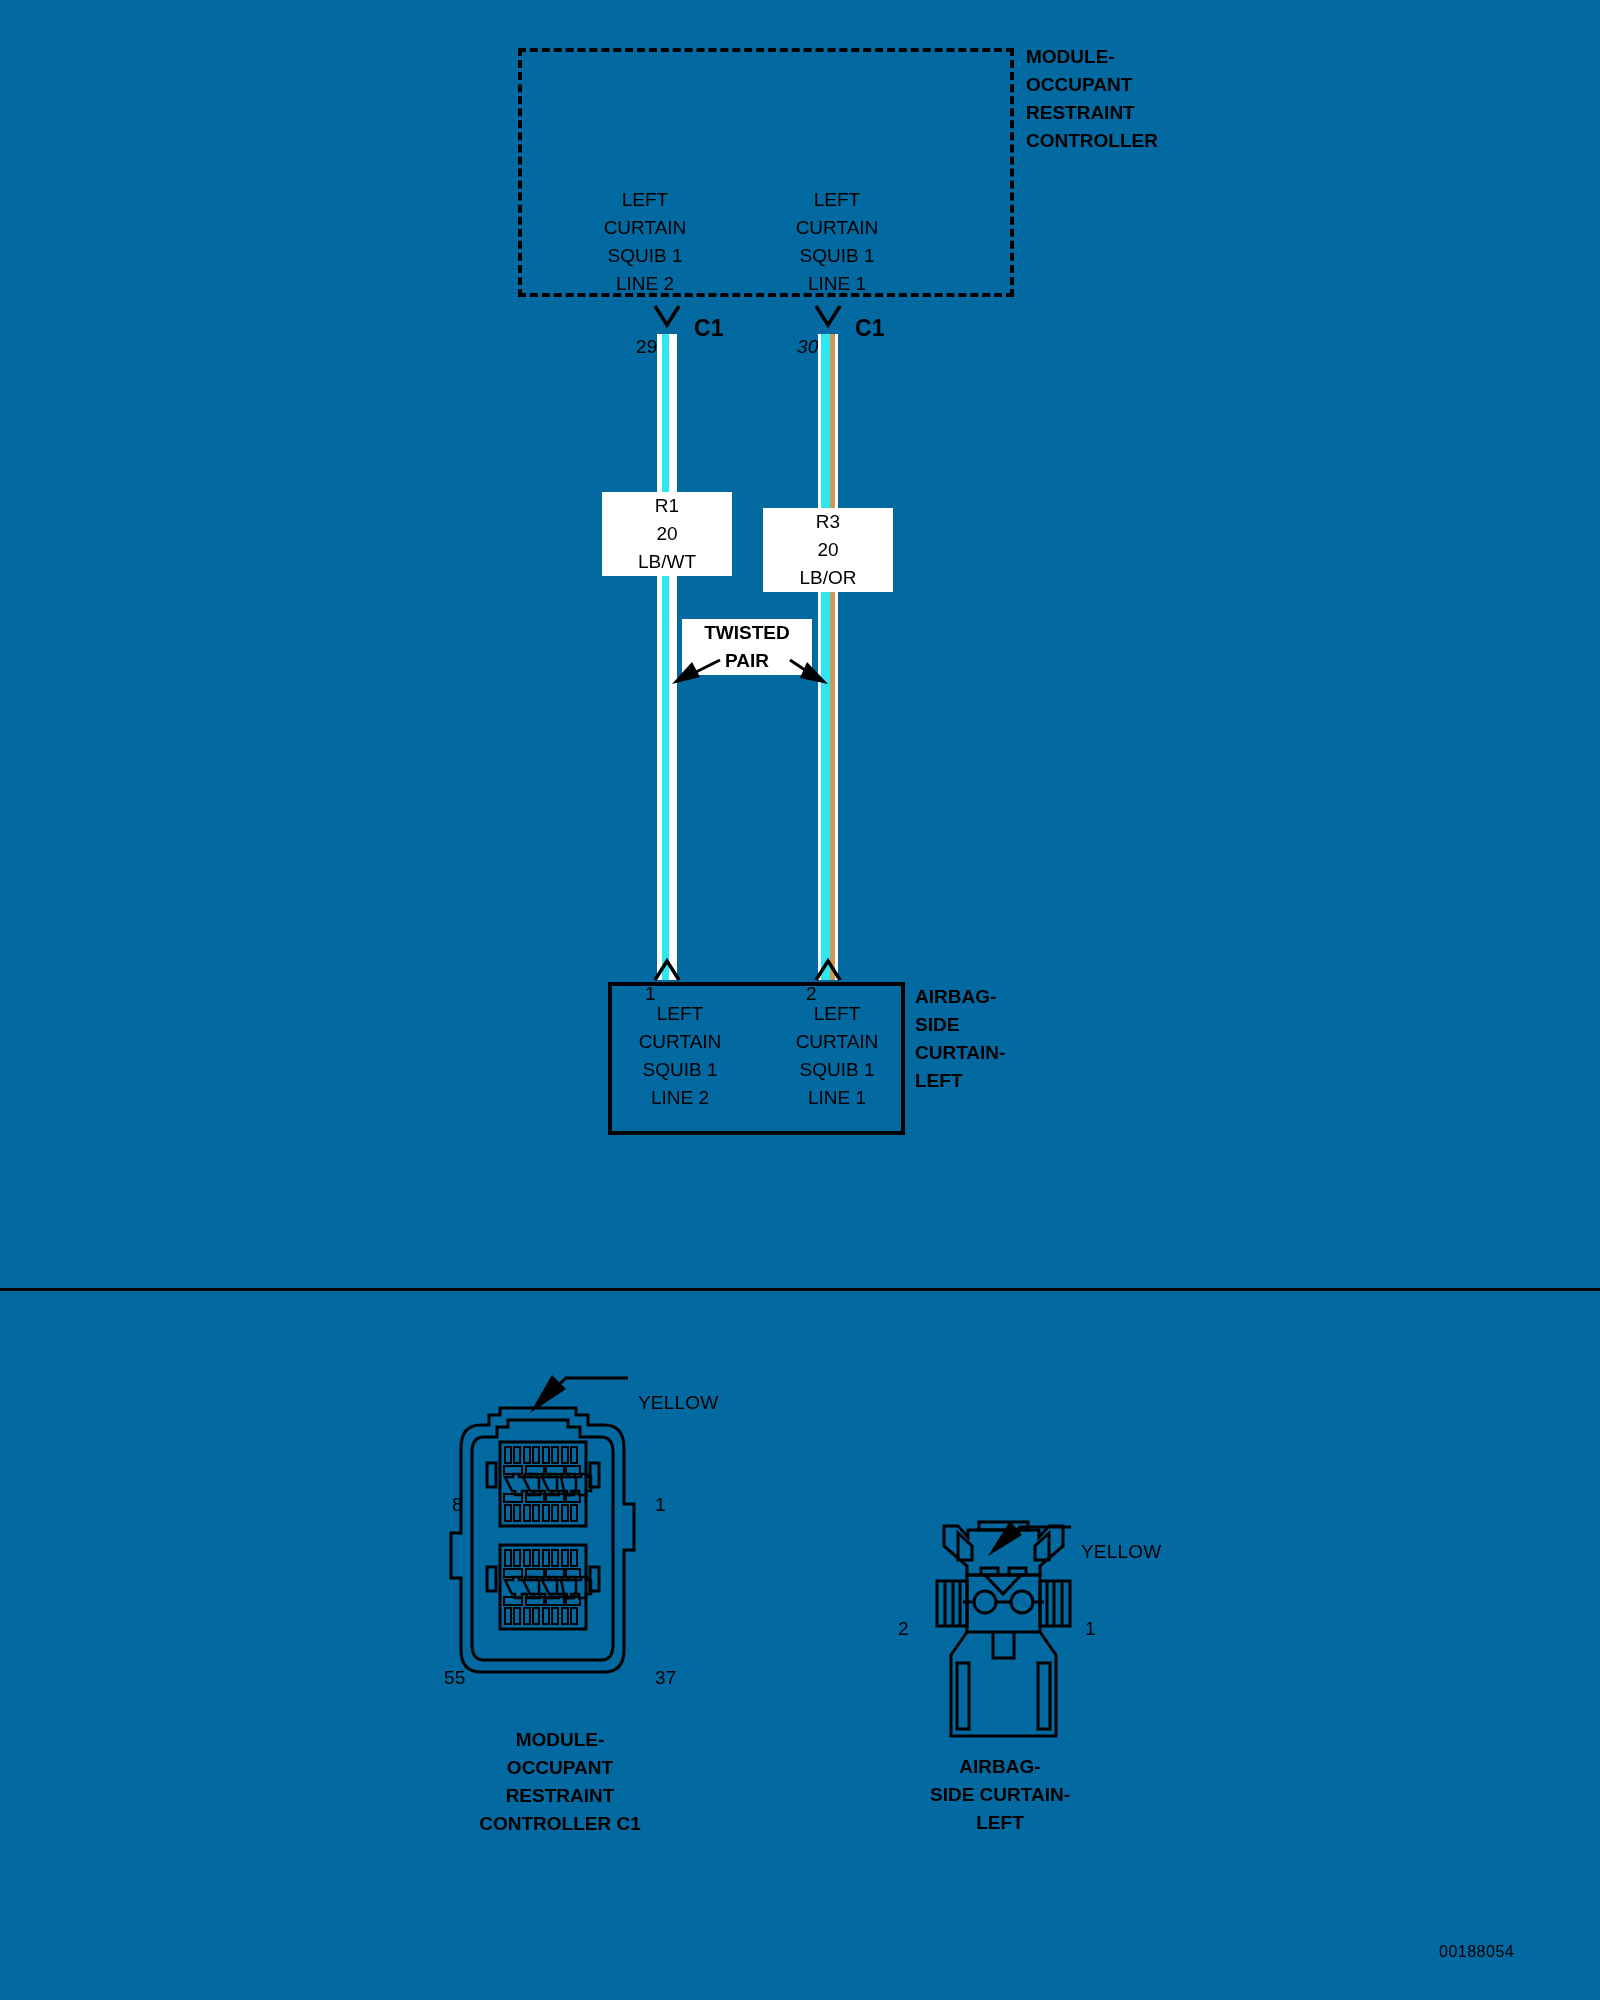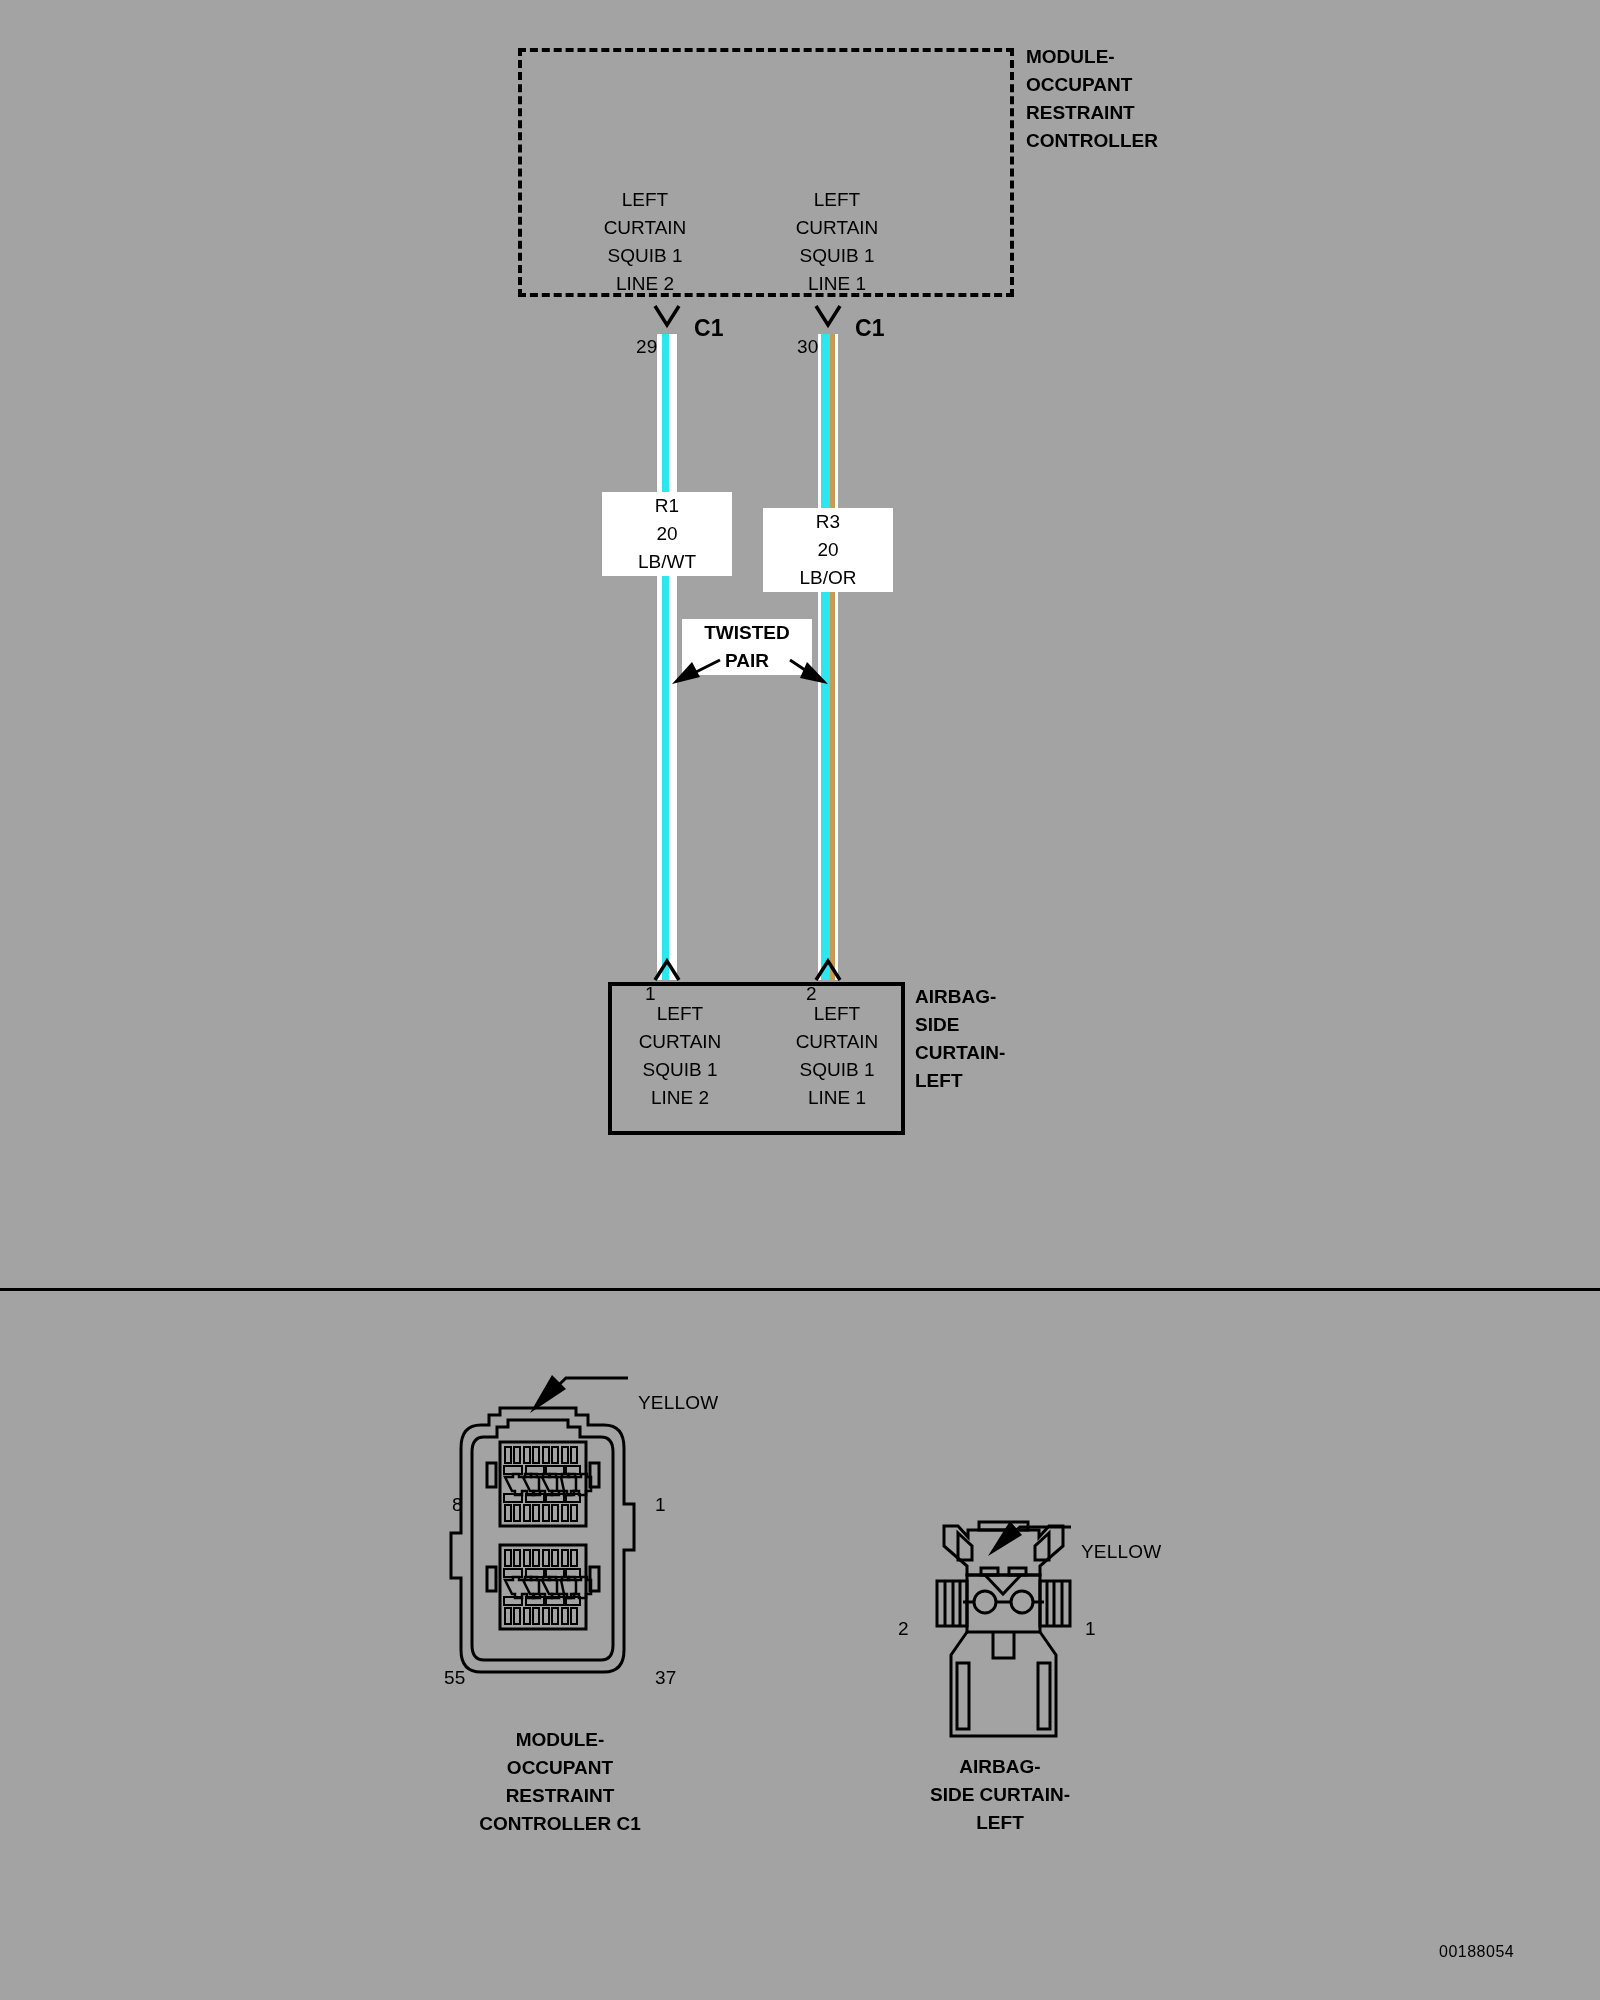--- a/index.html
+++ b/index.html
@@ -9,21 +9,21 @@
     background: #ffffff;
   }
   body {
     font-family: "Liberation Sans", sans-serif;
     color: #000000;
   }
   #page {
     position: relative;
     width: 1600px;
     height: 2000px;
-    background: #a3a3a3;
+    background: #0369a1;
     overflow: hidden;
   }
 
   
   .lbl {
     position: absolute;
     font-size: 19px;
     line-height: 28px;
     letter-spacing: 0.2px;
     white-space: nowrap;
@@ -130,21 +130,21 @@
   <div class="stack" style="left:772px; top:186px; width:130px;">
     <div>LEFT</div>
     <div>CURTAIN</div>
     <div>SQUIB 1</div>
     <div>LINE 1</div>
   </div>
 
   <div class="lbl" style="left:636px; top:313px;">29</div>
   <div class="lbl-bold" style="left:694px; top:314px;">C1</div>
 
-  <div class="lbl" style="left:797px; top:313px;">30</div>
+  <div class="lbl" style="left:797px; top:313px;font-style:italic;">30</div>
   <div class="lbl-bold" style="left:855px; top:314px;">C1</div>
 
   <div class="wire wire-lbwt" style="left:657px; top:334px; width:20px; height:646px;"></div>
 
   <div class="wire wire-lbor" style="left:818px; top:334px; width:20px; height:646px;"></div>
 
   <div class="stack" style="left:602px; top:492px; width:130px; background:#fff;">
     <div>R1</div>
     <div>20</div>
     <div>LB/WT</div>

